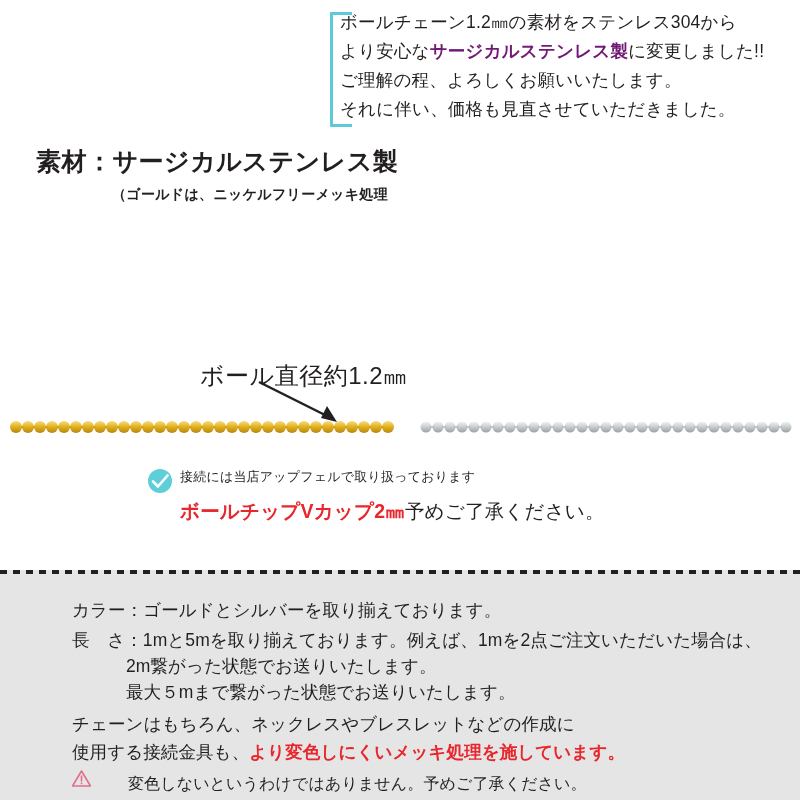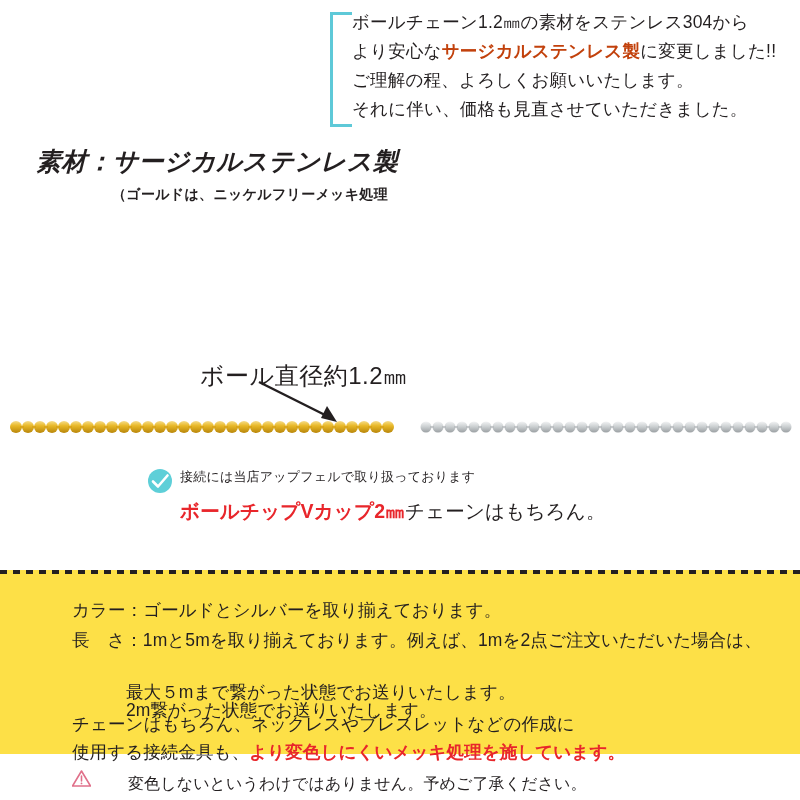--- a/index.html
+++ b/index.html
@@ -47,44 +47,43 @@
   .note-bar-bottom {
     position: absolute;
     left: 0px;
     top: 116px;
     width: 22px;
     height: 3px;
     background: #5ec9d8;
   }
   .note-lines {
     position: absolute;
-    left: 22px;
+    left: 10px;
     top: 0px;
     width: 430px;
   }
   .note-line {
     font-size: 17.5px;
     line-height: 29px;
     letter-spacing: 0.2px;
     white-space: nowrap;
   }
-  .cyan { color: #c2410c; }
+  .cyan { color: #701a75; }
   .red  { color: #e8262b; }
   .bold { font-weight: bold; }
 
   
   .material-heading {
     position: absolute;
     left: 36px;
     top: 145px;
     font-size: 25px;
     font-weight: bold;
     letter-spacing: 0.5px;
     white-space: nowrap;
-    font-style: italic;
   }
   .material-sub1 {
     position: absolute;
     left: 112px;
     top: 186px;
     font-size: 14px;
     font-weight: bold;
     letter-spacing: 0.3px;
     white-space: nowrap;
   }
@@ -152,41 +151,41 @@
     letter-spacing: 0.2px;
     white-space: nowrap;
   }
 
   
   .panel {
     position: absolute;
     left: 0px;
     top: 570px;
     width: 800px;
-    height: 184px;
-    background: #fde047;
+    height: 230px;
+    background: #e5e5e5;
   }
   .dotted-top {
     position: absolute;
     left: 0;
     top: 0;
     width: 800px;
     height: 4px;
     background-image: repeating-linear-gradient(to right, #231f20 0px, #231f20 7px, transparent 7px, transparent 13px);
   }
   .panel-line {
     position: absolute;
     font-size: 17.5px;
     line-height: 28px;
     letter-spacing: 0.1px;
     white-space: nowrap;
   }
   .pl1 { left: 72px; top: 26px; }
   .pl2 { left: 72px; top: 56px; }
-  .pl3 { left: 126px; top: 82px; margin-top: 44px; }
+  .pl3 { left: 126px; top: 82px; }
   .pl4 { left: 126px; top: 108px; }
   .pl5 { left: 72px; top: 140px; }
   .pl6 { left: 72px; top: 168px; }
   .pl7 { left: 72px; top: 200px; font-size: 16px; }
 
   .warn-icon {
     position: absolute;
     left: 72px;
     top: 200px;
     width: 19px;
@@ -389,21 +388,21 @@
   </div>
 
   <div class="check-icon">
     <svg width="26" height="26" viewBox="0 0 26 26">
       <circle cx="13" cy="13" r="12" fill="#5ecfd8"></circle>
       <polyline points="6,13.5 11,18.5 20.5,7.5" fill="none" stroke="#ffffff" stroke-width="2.6" stroke-linecap="round" stroke-linejoin="round"></polyline>
     </svg>
   </div>
   <div class="check-line1">接続には当店アップフェルで取り扱っております</div>
   <div class="check-line2">
-    <span class="red bold">ボールチップVカップ2㎜</span><span>チェーンはもちろん。</span>
+    <span class="red bold">ボールチップVカップ2㎜</span><span>予めご了承ください。</span>
   </div>
 
   <div class="panel">
     <div class="dotted-top"></div>
 
     <div class="panel-line pl1">カラー：ゴールドとシルバーを取り揃えております。</div>
     <div class="panel-line pl2">長　さ：1mと5mを取り揃えております。例えば、1mを2点ご注文いただいた場合は、</div>
     <div class="panel-line pl3">2m繋がった状態でお送りいたします。</div>
     <div class="panel-line pl4">最大５mまで繋がった状態でお送りいたします。</div>
 

